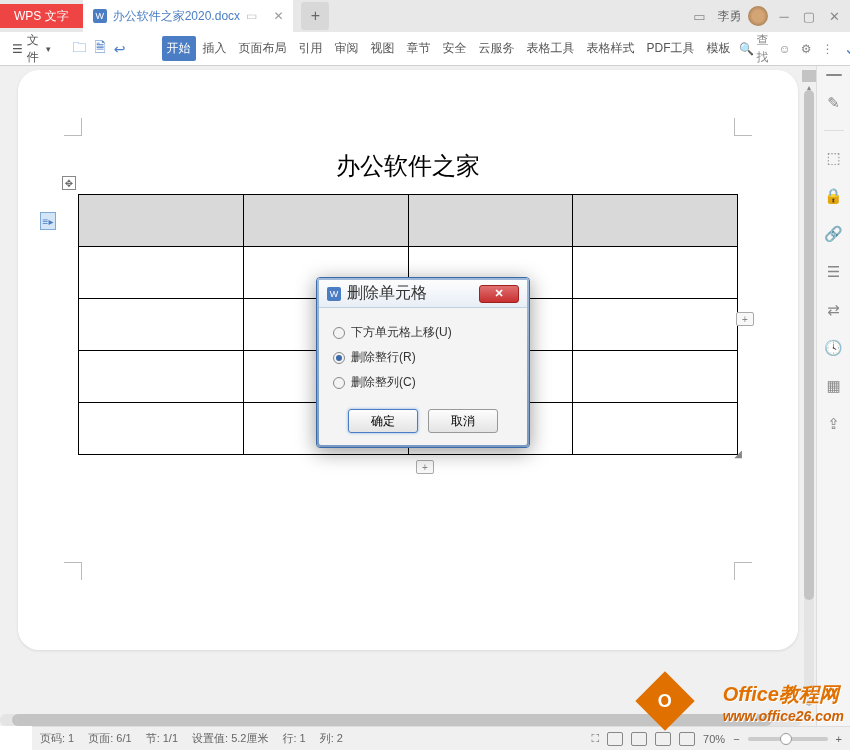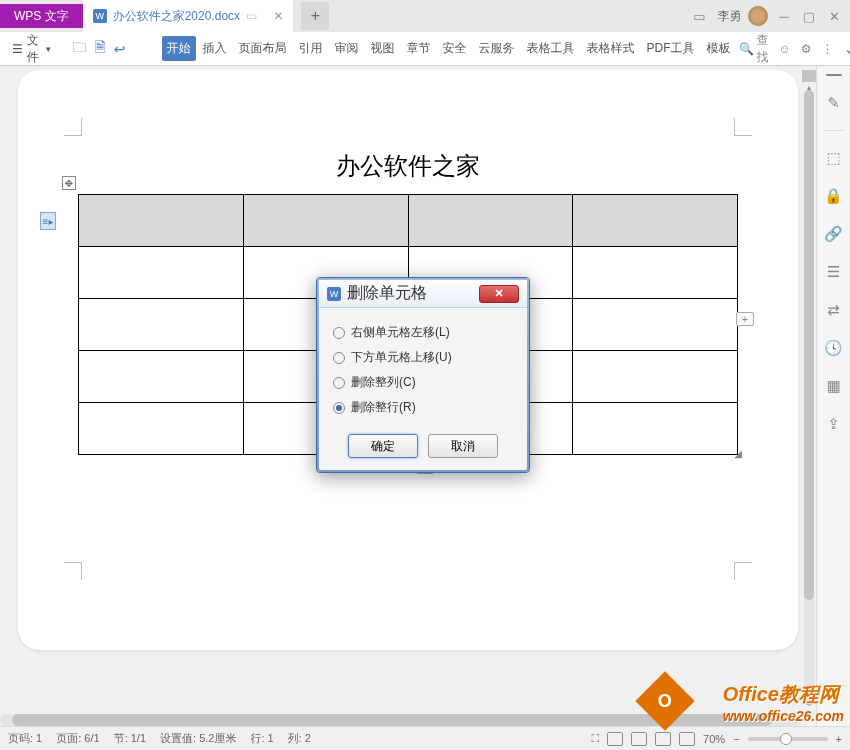--- a/index.html
+++ b/index.html
@@ -1,20 +1,20 @@
 <!DOCTYPE html>
 <html><head>
   <meta charset="utf-8">
   <style>
     * { margin: 0; padding: 0; box-sizing: border-box; font-family: "Microsoft YaHei", Arial, sans-serif; }
     body { width: 850px; height: 750px; background: #fff; overflow: hidden; position: relative; }
     
     
     .titlebar { height: 32px; background: #e8e8e8; display: flex; align-items: center; position: relative; }
-    .app-tab { background: #a21caf; color: #fff; height: 24px; display: flex; align-items: center; padding: 0 14px; font-size: 12px; }
+    .app-tab { background: #ef4444; color: #fff; height: 24px; display: flex; align-items: center; padding: 0 14px; font-size: 12px; }
     .doc-tab { background: #fff; height: 32px; display: flex; align-items: center; padding: 0 10px; font-size: 12px; color: #4a7dc4; gap: 6px; }
     .doc-icon { width: 14px; height: 14px; background: #4a7dc4; border-radius: 2px; display: inline-flex; align-items: center; justify-content: center; color: #fff; font-size: 9px; }
     .doc-tab-close { color: #999; margin-left: 10px; cursor: pointer; }
     .new-tab { width: 28px; height: 28px; display: flex; align-items: center; justify-content: center; color: #666; font-size: 16px; margin-left: 8px; background: #d8d8d8; border-radius: 3px; }
     .titlebar-right { margin-left: auto; display: flex; align-items: center; gap: 12px; padding-right: 10px; }
     .win-controls { display: flex; gap: 14px; color: #888; font-size: 13px; }
     .user-info { display: flex; align-items: center; gap: 6px; font-size: 12px; color: #666; }
     .avatar { width: 20px; height: 20px; border-radius: 50%; background: radial-gradient(circle, #d4a574 40%, #8b6842); }
     
     
@@ -61,21 +61,21 @@
     .hscroll { position: absolute; bottom: 0; left: 0; right: 14px; height: 12px; background: #e4e4e4; border-radius: 6px; }
     .hscroll-thumb { position: absolute; left: 12px; width: 760px; height: 12px; background: #c4c4c4; border-radius: 6px; }
     
     
     .side-panel { width: 34px; background: #f5f5f5; border-left: 1px solid #ddd; display: flex; flex-direction: column; align-items: center; gap: 16px; padding-top: 8px; }
     .side-line { width: 16px; height: 2px; background: #888; border-radius: 1px; }
     .side-icon { width: 22px; height: 22px; display: flex; align-items: center; justify-content: center; color: #888; font-size: 15px; }
     .side-sep { width: 20px; height: 1px; background: #ddd; }
     
     
-    .statusbar { height: 24px; background: #f0f0f0; border-top: 1px solid #ddd; display: flex; align-items: center; font-size: 11px; color: #666; padding: 0 8px; gap: 14px; position: relative; }
+    .statusbar { height: 24px; background: #f0f0f0; border-top: 1px solid #ddd; display: flex; align-items: center; font-size: 11px; color: #666; padding: 0 8px; gap: 14px; position: relative; margin-left: 32px; }
     .status-right { margin-left: auto; display: flex; align-items: center; gap: 8px; }
     .zoom-slider { width: 80px; height: 4px; background: #ccc; border-radius: 2px; position: relative; }
     .zoom-thumb { position: absolute; left: 32px; top: -4px; width: 12px; height: 12px; background: #fff; border: 1px solid #999; border-radius: 50%; }
     .view-icon { width: 16px; height: 14px; border: 1px solid #888; border-radius: 2px; }
     
     
     .modal { position: absolute; left: 316px; top: 277px; width: 214px; background: #fff; border: 1px solid #3a6aa8; border-radius: 4px; box-shadow: 0 4px 20px rgba(0,0,0,0.4); overflow: hidden; }
     .modal-border { padding: 2px; background: linear-gradient(#9db8d8, #7a9ac2); }
     .modal-inner { background: #f4f4f4; border-radius: 2px; }
     .modal-header { height: 28px; background: linear-gradient(#fdfdfd, #e8eef6); display: flex; align-items: center; padding: 0 8px; gap: 6px; border-bottom: 1px solid #c4d0e0; }
@@ -267,33 +267,29 @@
   <div class="modal-border">
     <div class="modal-inner">
       <div class="modal-header">
         <span class="modal-icon">W</span>
         <span class="modal-title">删除单元格</span>
         <span class="modal-close">✕</span>
       </div>
       <div class="modal-body">
         <div class="radio-row">
           <span class="radio"></span>
-          <span>右侧单元格左移(L)</span>
+          <span>下方单元格上移(U)</span>
         </div>
         <div class="radio-row">
-          <span class="radio"></span>
-          <span>下方单元格上移(U)</span>
+          <span class="radio checked"></span>
+          <span>删除整行(R)</span>
         </div>
         <div class="radio-row">
           <span class="radio"></span>
           <span>删除整列(C)</span>
-        </div>
-        <div class="radio-row">
-          <span class="radio checked"></span>
-          <span>删除整行(R)</span>
         </div>
       </div>
       <div class="modal-footer">
         <div class="modal-btn primary">确定</div>
         <div class="modal-btn">取消</div>
       </div>
     </div>
   </div>
 </div>
 

